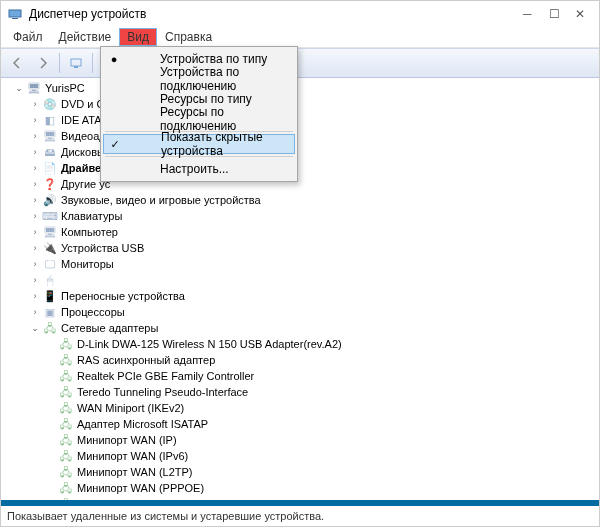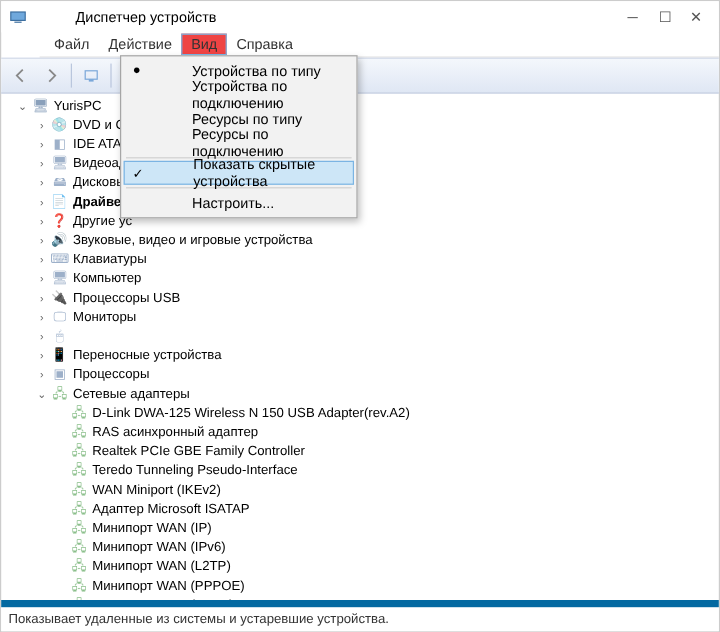--- a/index.html
+++ b/index.html
@@ -21,21 +21,20 @@
     display: flex;
     flex-direction: column;
     background: #fff;
   }
   .titlebar {
     height: 26px;
     display: flex;
     align-items: center;
     padding: 0 6px;
     background: #fff;
-    gap: 34px;
   }
   .titlebar .icon {
     width: 16px; height: 16px;
     display: inline-flex; align-items: center; justify-content: center;
     margin-right: 6px;
   }
   .title-text { flex: 1; font-size: 12px; }
   .win-controls { display: flex; gap: 14px; margin-right: 6px;}
   .win-controls span {
     width: 12px; height: 12px; display:inline-block;
@@ -43,21 +42,20 @@
   }
   .menubar {
     height: 20px;
     display: flex;
     align-items: center;
     padding: 0 4px;
     background: #fff;
     border-bottom: 1px solid #e5e5e5;
     font-size: 12px;
     color: #333;
-    margin-left: 32px;
   }
   .menubar .mi {
     padding: 2px 8px;
     cursor: default;
   }
   .menubar .mi.active {
     background: #ef4444;
     border: 1px solid #7bb4e3;
     padding: 1px 7px;
   }
@@ -260,21 +258,21 @@
         <span class="label">Клавиатуры</span>
       </div>
     <div class="node indent2">
         <span class="exp">›</span>
         <span class="nicon ic-generic">🖥</span>
         <span class="label">Компьютер</span>
       </div>
     <div class="node indent2">
         <span class="exp">›</span>
         <span class="nicon ic-generic">🔌</span>
-        <span class="label">Процессоры USB</span>
+        <span class="label">Устройства USB</span>
       </div>
     <div class="node indent2">
         <span class="exp">›</span>
         <span class="nicon ic-generic">🖵</span>
         <span class="label">Мониторы</span>
       </div>
     <div class="node indent2">
         <span class="exp">›</span>
         <span class="nicon ic-generic">🖱</span>
       </div>

